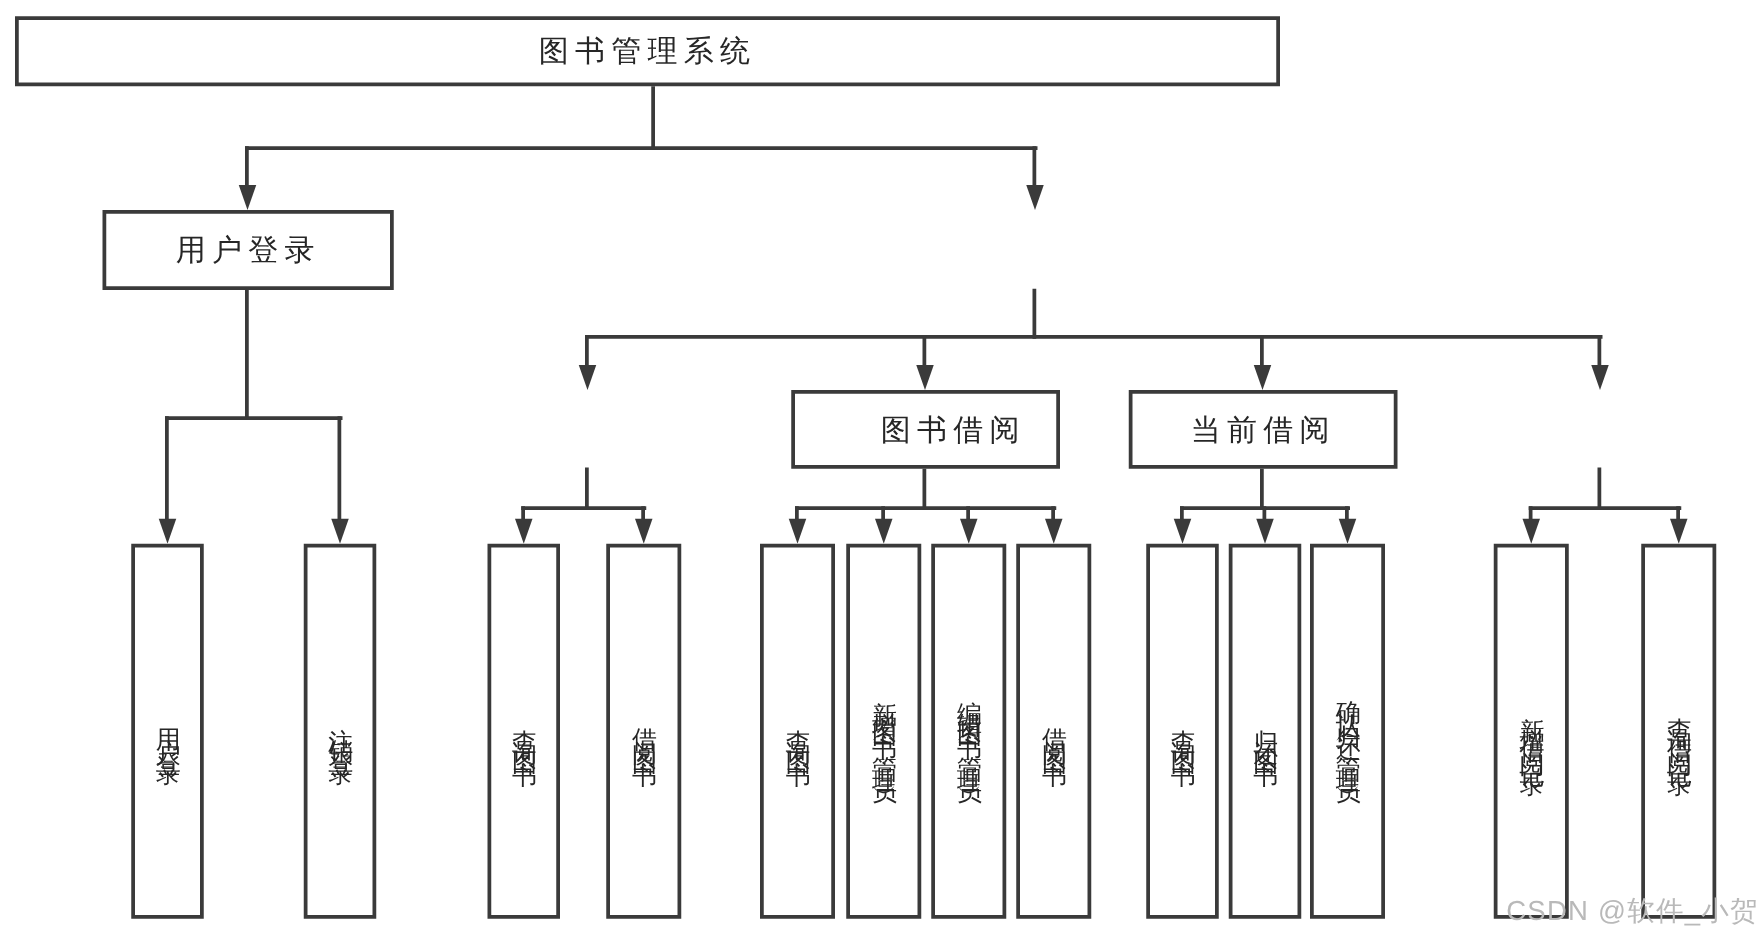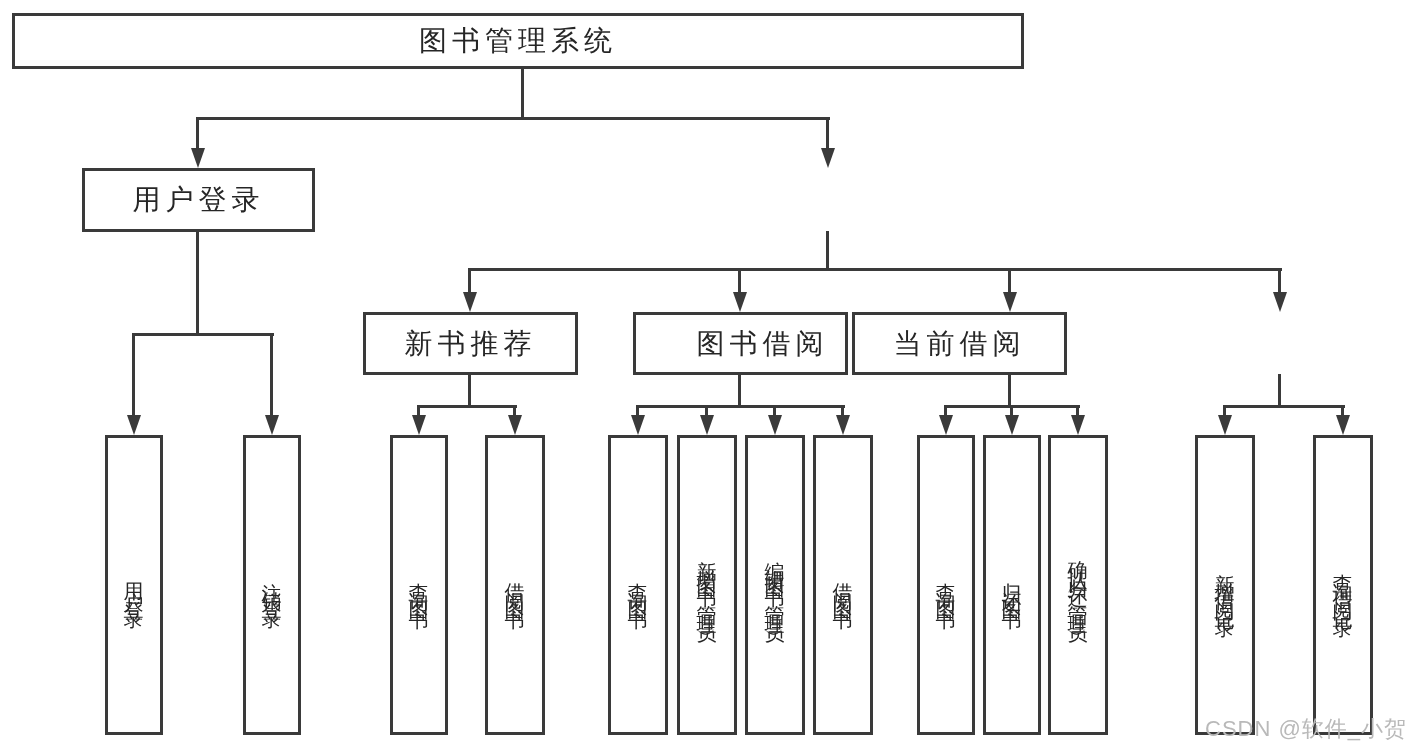--- a/index.html
+++ b/index.html
@@ -15,21 +15,21 @@
     box-sizing:border-box;
     border:3px solid #3a3a3a;
     background:#ffffff;
     display:flex;
     align-items:center;
     justify-content:center;
     color:#262626;
     z-index:2;
   }
   .node span{
-    font-size:28px;
+    font-size:24px;
     letter-spacing:5px;
     white-space:nowrap;
   }
   .vnode span{
     writing-mode:vertical-rl;
     text-orientation:mixed;
     font-size:20px;
     letter-spacing:9px;
     line-height:1;
     white-space:nowrap;
@@ -90,27 +90,24 @@
   <div class="hline" style="left:468px;top:268px;width:814px;"></div>
   <div class="vline" style="left:468px;top:268px;height:28px;"></div>
   <div class="vline" style="left:738px;top:268px;height:28px;"></div>
   <div class="vline" style="left:1008px;top:268px;height:28px;"></div>
   <div class="vline" style="left:1278px;top:268px;height:28px;"></div>
   <div class="arrow" style="left:463px;top:292px;"></div>
   <div class="arrow" style="left:733px;top:292px;"></div>
   <div class="arrow" style="left:1003px;top:292px;"></div>
   <div class="arrow" style="left:1273px;top:292px;"></div>
 
-  <div class="node" style="left:363px;top:312px;width:215px;height:63px;">
-    <span>新书推荐</span>
-  </div>
   <div class="node" style="left:633px;top:312px;width:215px;height:63px;padding-left:44px;">
     <span>图书借阅</span>
   </div>
-  <div class="node" style="left:852px;top:312px;width:215px;height:63px;">
+  <div class="node" style="left:903px;top:312px;width:215px;height:63px;">
     <span>当前借阅</span>
   </div>
 
   <div class="vline" style="left:468px;top:374px;height:34px;"></div>
   <div class="hline" style="left:417px;top:405px;width:100px;"></div>
   <div class="vline" style="left:417px;top:405px;height:14px;"></div>
   <div class="vline" style="left:513px;top:405px;height:14px;"></div>
   <div class="arrow" style="left:412px;top:415px;"></div>
   <div class="arrow" style="left:508px;top:415px;"></div>
 

